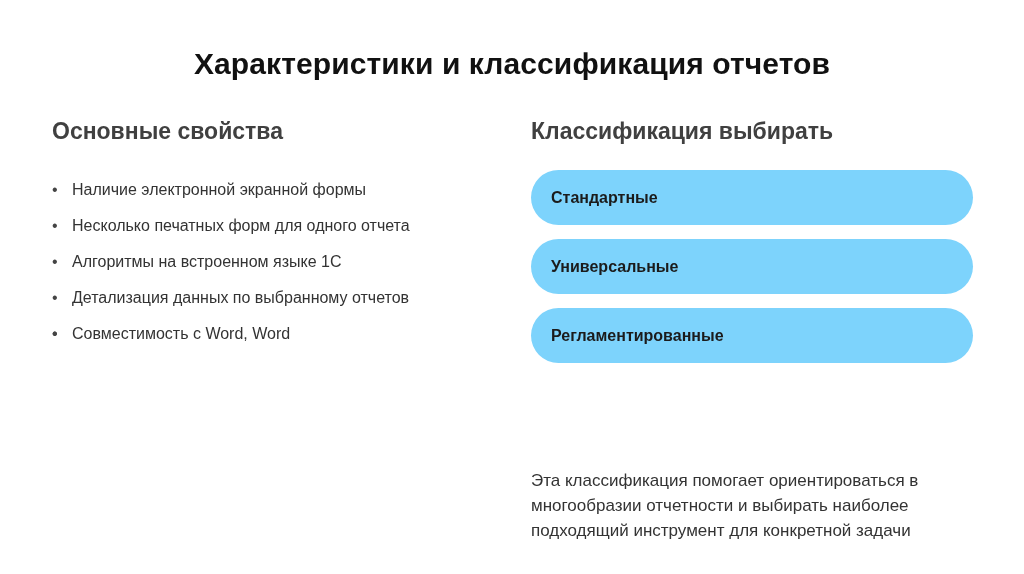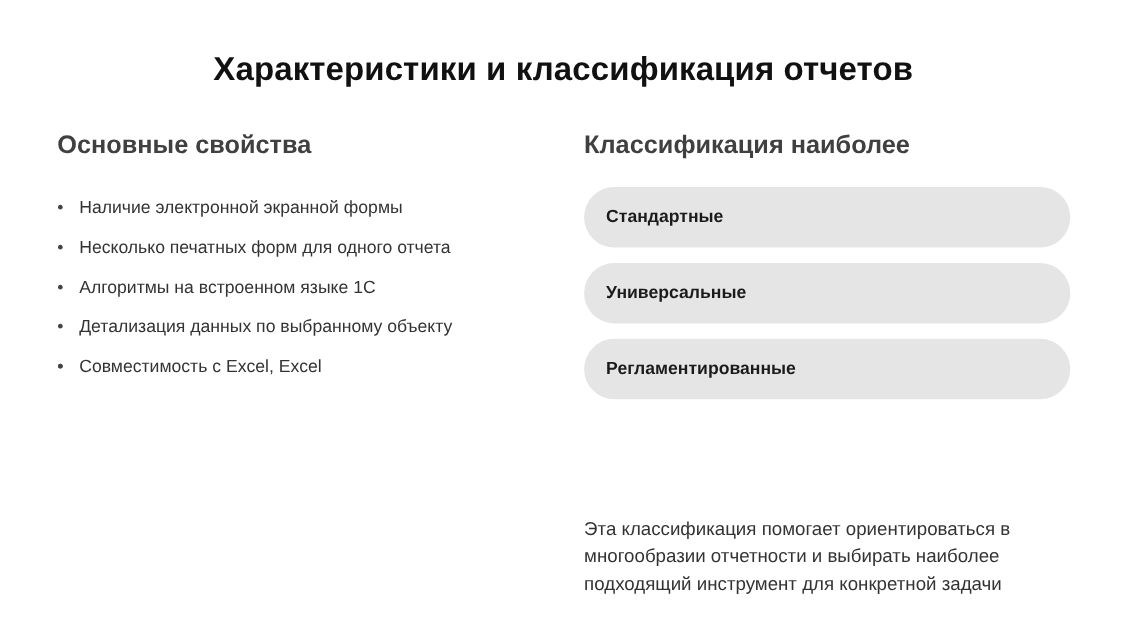--- a/index.html
+++ b/index.html
@@ -92,21 +92,21 @@
   .pill-stack {
     position: absolute;
     left: 0;
     top: 52px;
     width: 442px;
   }
   .pill {
     width: 442px;
     height: 55px;
     box-sizing: border-box;
-    background: #e5e5e5;
+    background: #7dd3fc;
     border-radius: 28px;
     margin-bottom: 14px;
     display: flex;
     align-items: center;
     padding-left: 20px;
   }
   .pill-label {
     font-size: 16px;
     font-weight: bold;
     color: #1b1b1b;
@@ -144,35 +144,35 @@
       <li class="bullet-item">
         <span class="bullet-dot">•</span>
         <span>Несколько печатных форм для одного отчета</span>
       </li>
       <li class="bullet-item">
         <span class="bullet-dot">•</span>
         <span>Алгоритмы на встроенном языке 1С</span>
       </li>
       <li class="bullet-item">
         <span class="bullet-dot">•</span>
-        <span>Детализация данных по выбранному объекту</span>
+        <span>Детализация данных по выбранному отчетов</span>
       </li>
       <li class="bullet-item">
         <span class="bullet-dot">•</span>
       </li>
       <li class="bullet-item">
         <span class="bullet-dot">•</span>
-        <span>Совместимость с Excel, Excel</span>
+        <span>Совместимость с Word, Word</span>
       </li>
     </ul>
   </div>
 
   <div class="col-right">
 
-    <h2 class="section-heading">Классификация наиболее</h2>
+    <h2 class="section-heading">Классификация выбирать</h2>
 
     <div class="pill-stack">
       <div class="pill">
         <span class="pill-label">Стандартные</span>
       </div>
       <div class="pill">
         <span class="pill-label">Универсальные</span>
       </div>
       <div class="pill">
         <span class="pill-label">Регламентированные</span>

